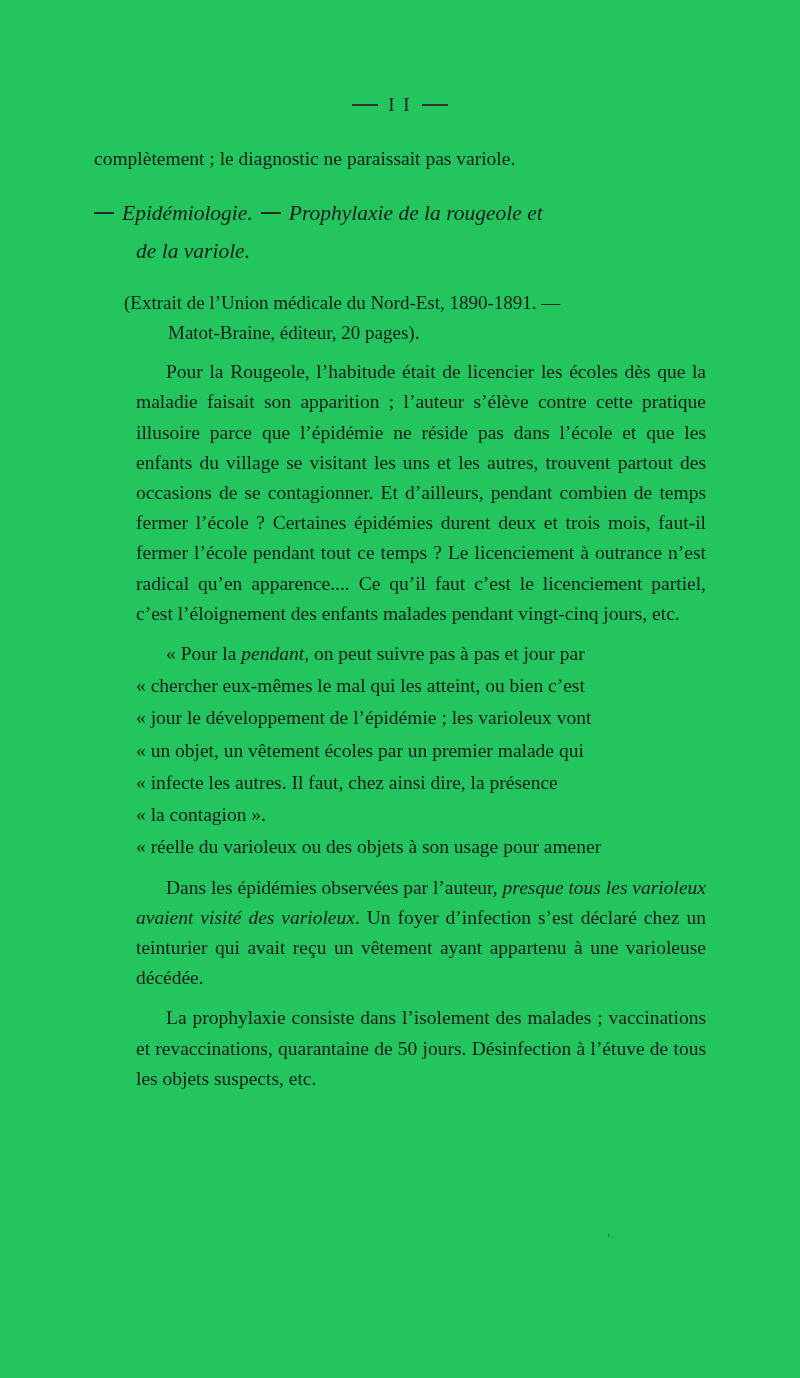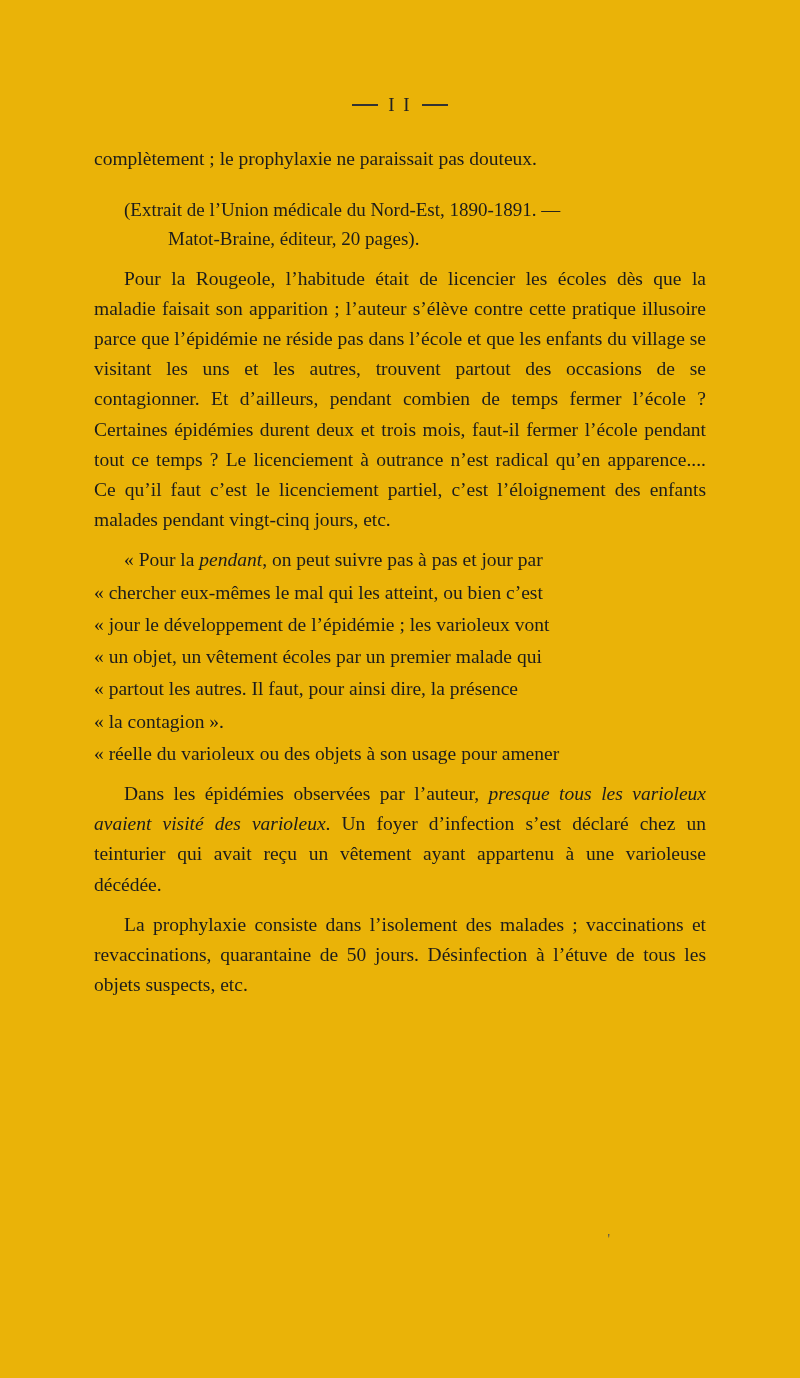--- a/index.html
+++ b/index.html
@@ -11,21 +11,21 @@
     width: 800px;
     height: 1378px;
     font-family: "Liberation Serif", serif;
     color: #1a1a1a;
     overflow: hidden;
   }
   .page {
     position: relative;
     width: 800px;
     height: 1378px;
-    background: #eab308;
+    background: #22c55e;
   }
   .page-header {
     text-align: center;
     padding-top: 92px;
     font-size: 20px;
     letter-spacing: 3px;
     color: #222;
   }
   .page-header .dash {
     display: inline-block;
@@ -102,54 +102,59 @@
     margin-bottom: 8px;
   }
   .quoted-block p {
     text-align: justify;
   }
   em.it {
     font-style: italic;
   }
   .body-para {
     margin-top: 10px;
+    margin-left: 42px;
   }
   .small-mark {
     position: absolute;
     right: 190px;
     bottom: 130px;
     color: #555;
     font-size: 14px;
   }
 </style>
 </head>
 <body>
 
 <div class="page">
 
   <div class="page-header">
     <span class="dash"></span><span class="page-number">I I</span><span class="dash"></span>
   </div>
 
   <div class="content">
 
-    <p>complètement ; le prophylaxie ne paraissait pas douteux.</p>
+    <p>complètement ; le diagnostic ne paraissait pas variole.</p>
 
+    <div class="section-title">
+      <span class="lead-dash"></span><span>Epidémiologie.</span><span class="mid-dash"></span><span>Prophylaxie de la rougeole et</span>
+    </div>
+    <div class="section-title-line2">de la variole.</div>
 
     <div class="source-line">(Extrait de l’Union médicale du Nord-Est, 1890-1891. —</div>
     <div class="source-line2">Matot-Braine, éditeur, 20 pages).</div>
 
     <p class="indent body-para">Pour la Rougeole, l’habitude était de licencier les écoles dès que la maladie faisait son apparition ; l’auteur s’élève contre cette pratique illusoire parce que l’épidémie ne réside pas dans l’école et que les enfants du village se visitant les uns et les autres, trouvent partout des occasions de se contagionner. Et d’ailleurs, pendant combien de temps fermer l’école ? Certaines épidémies durent deux et trois mois, faut-il fermer l’école pendant tout ce temps ? Le licenciement à outrance n’est radical qu’en apparence.... Ce qu’il faut c’est le licenciement partiel, c’est l’éloignement des enfants malades pendant vingt-cinq jours, etc.</p>
 
     <div class="quoted-block body-para">
       <p class="indent"><span>« Pour la </span><em class="it">pendant</em><span>, on peut suivre pas à pas et jour par</span></p>
       <p>« chercher eux-mêmes le mal qui les atteint, ou bien c’est</p>
       <p>« jour le développement de l’épidémie ; les varioleux vont</p>
       <p>« un objet, un vêtement écoles par un premier malade qui</p>
-      <p>« partout les autres. Il faut, pour ainsi dire, la présence</p>
+      <p>« infecte les autres. Il faut, chez ainsi dire, la présence</p>
       <p>« la contagion ».</p>
       <p>« réelle du varioleux ou des objets à son usage pour amener</p>
     </div>
 
     <p class="indent body-para"><span>Dans les épidémies observées par l’auteur, </span><em class="it">presque tous les varioleux avaient visité des varioleux</em><span>. Un foyer d’infection s’est déclaré chez un teinturier qui avait reçu un vêtement ayant appartenu à une varioleuse décédée.</span></p>
 
     <p class="indent body-para">La prophylaxie consiste dans l’isolement des malades ; vaccinations et revaccinations, quarantaine de 50 jours. Désinfection à l’étuve de tous les objets suspects, etc.</p>
 
   </div>
 

